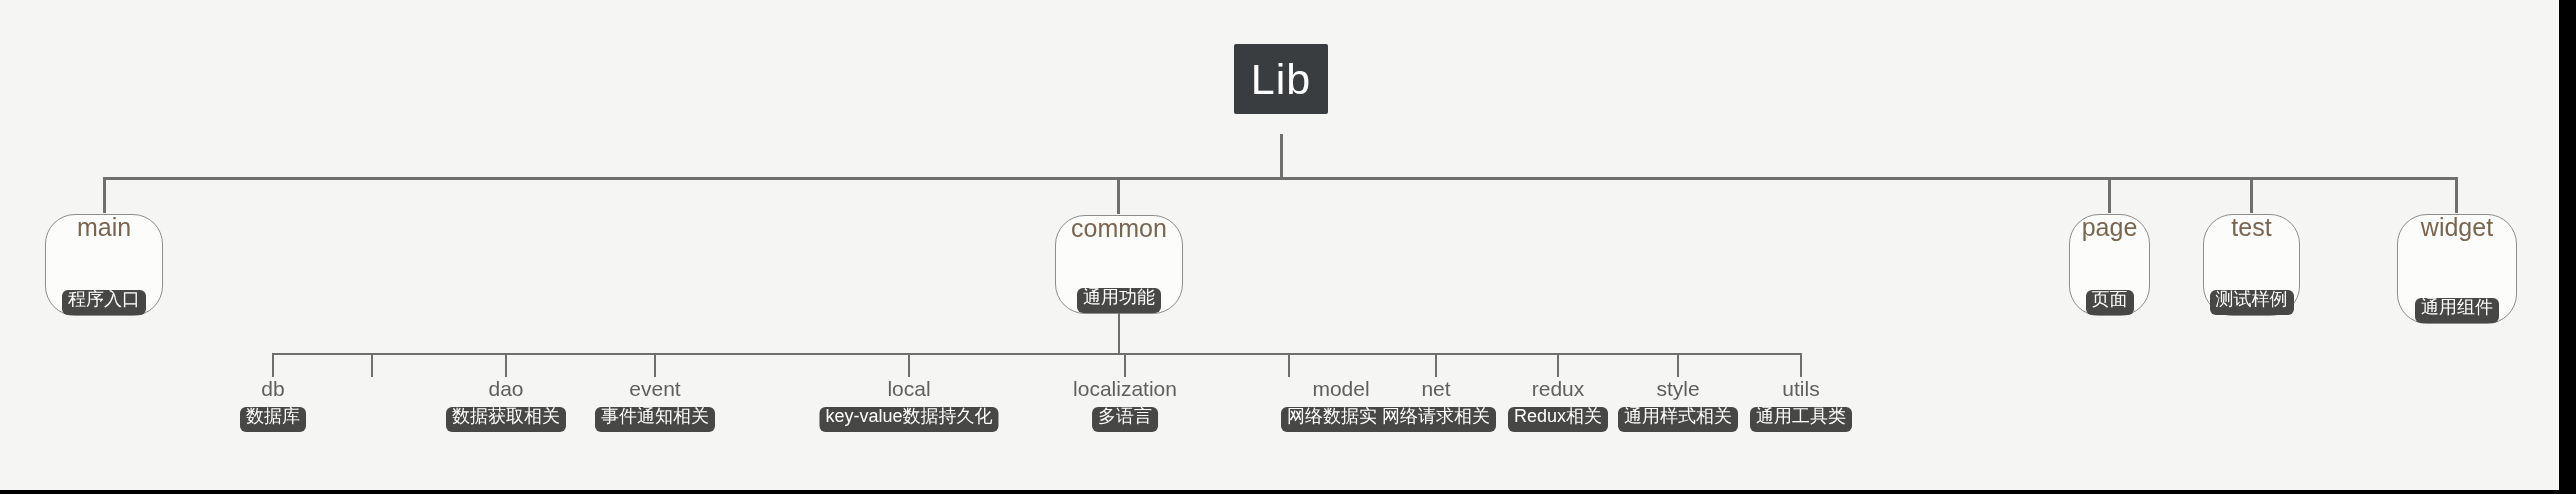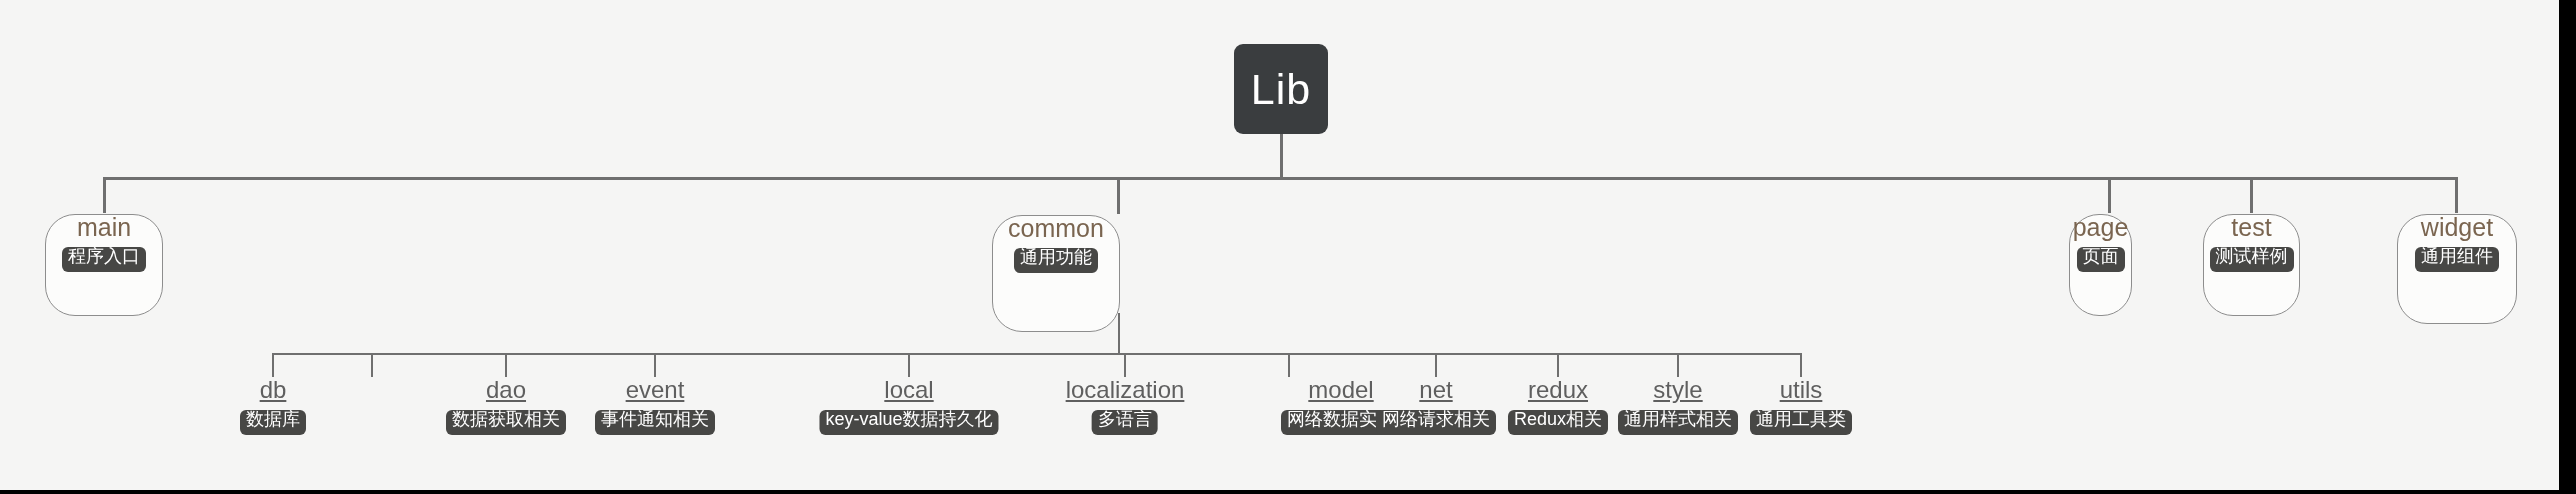--- a/index.html
+++ b/index.html
@@ -24,23 +24,23 @@
   }
   
   .cline {
     position: absolute;
     background: #6f6f6f;
   }
   
   .root-node {
     position: absolute;
     left: 1234px; top: 44px;
-    width: 94px; height: 90px;
+    width: 94px; height: 70px;
     background: #3a3d3f;
-    border-radius: 9px;
+    border-radius: 2px;
     display: flex;
     align-items: center;
     justify-content: center;
     box-sizing: border-box;
   }
   .root-node .rlabel {
     color: #ffffff;
     font-size: 43px;
     line-height: 1;
     letter-spacing: 1px;
@@ -48,21 +48,21 @@
   
   .node {
     position: absolute;
     box-sizing: border-box;
     background: #fcfcfb;
     border: 1.6px solid #8d8d8d;
     border-radius: 30px;
     display: flex;
     flex-direction: column;
     align-items: center;
-    justify-content: flex-start;
+    justify-content: space-between;
     gap: 7px;
   }
   .node .nlabel {
     color: #7a6550;
     font-size: 25px;
     line-height: 1;
     white-space: nowrap;
   }
   .badge {
     background: #474745;
@@ -78,47 +78,46 @@
     position: absolute;
     top: 377px;
     transform: translateX(-50%);
     display: flex;
     flex-direction: column;
     align-items: center;
     gap: 7px;
   }
   .leaf .llabel {
     color: #5f5f5f;
-    font-size: 24px;
+    font-size: 21px;
     line-height: 1.1;
     white-space: nowrap;
-    text-decoration: underline;
   }
 </style>
 </head>
 <body>
 
 <div id="frame">
   <div id="canvas">
 
     <div class="root-node" id="n-lib">
       <span class="rlabel">Lib</span>
     </div>
 
     <div class="node" id="n-main" style="left:45px;top:214px;width:118px;height:102px">
       <div class="nlabel">main</div>
       <div class="badge">程序入口</div>
     </div>
 
-    <div class="node" id="n-common" style="left:992px;top:215px;width:128px;height:117px">
+    <div class="node" id="n-common" style="left:1055px;top:215px;width:128px;height:99px">
       <div class="nlabel">common</div>
       <div class="badge">通用功能</div>
     </div>
 
-    <div class="node" id="n-page" style="left:2069px;top:214px;width:63px;height:102px">
+    <div class="node" id="n-page" style="left:2069px;top:214px;width:81px;height:102px">
       <div class="nlabel">page</div>
       <div class="badge">页面</div>
     </div>
 
     <div class="node" id="n-test" style="left:2203px;top:214px;width:97px;height:102px">
       <div class="nlabel">test</div>
       <div class="badge">测试样例</div>
     </div>
 
     <div class="node" id="n-widget" style="left:2397px;top:214px;width:120px;height:110px">

